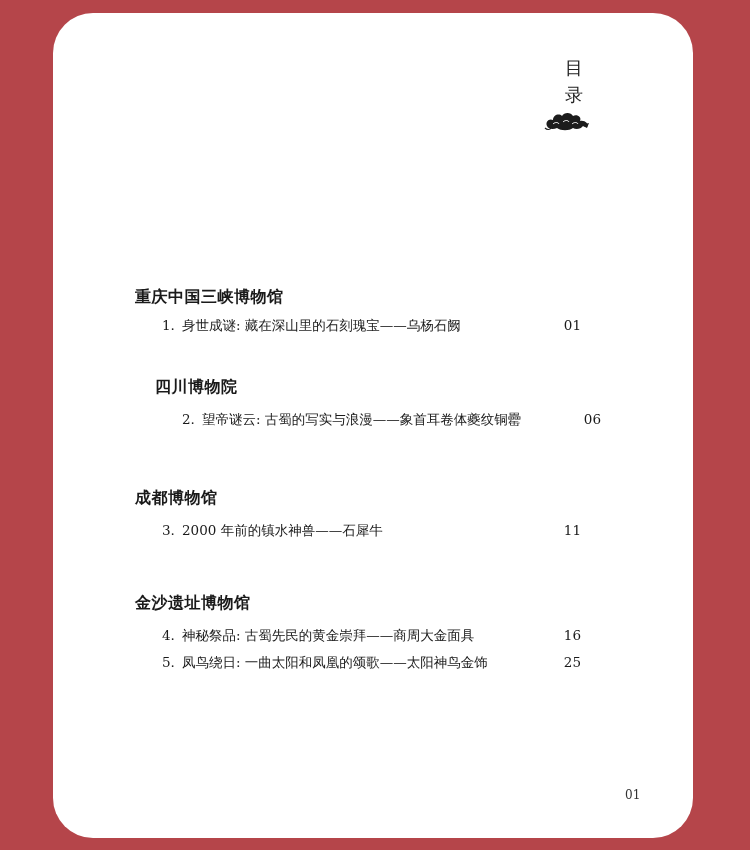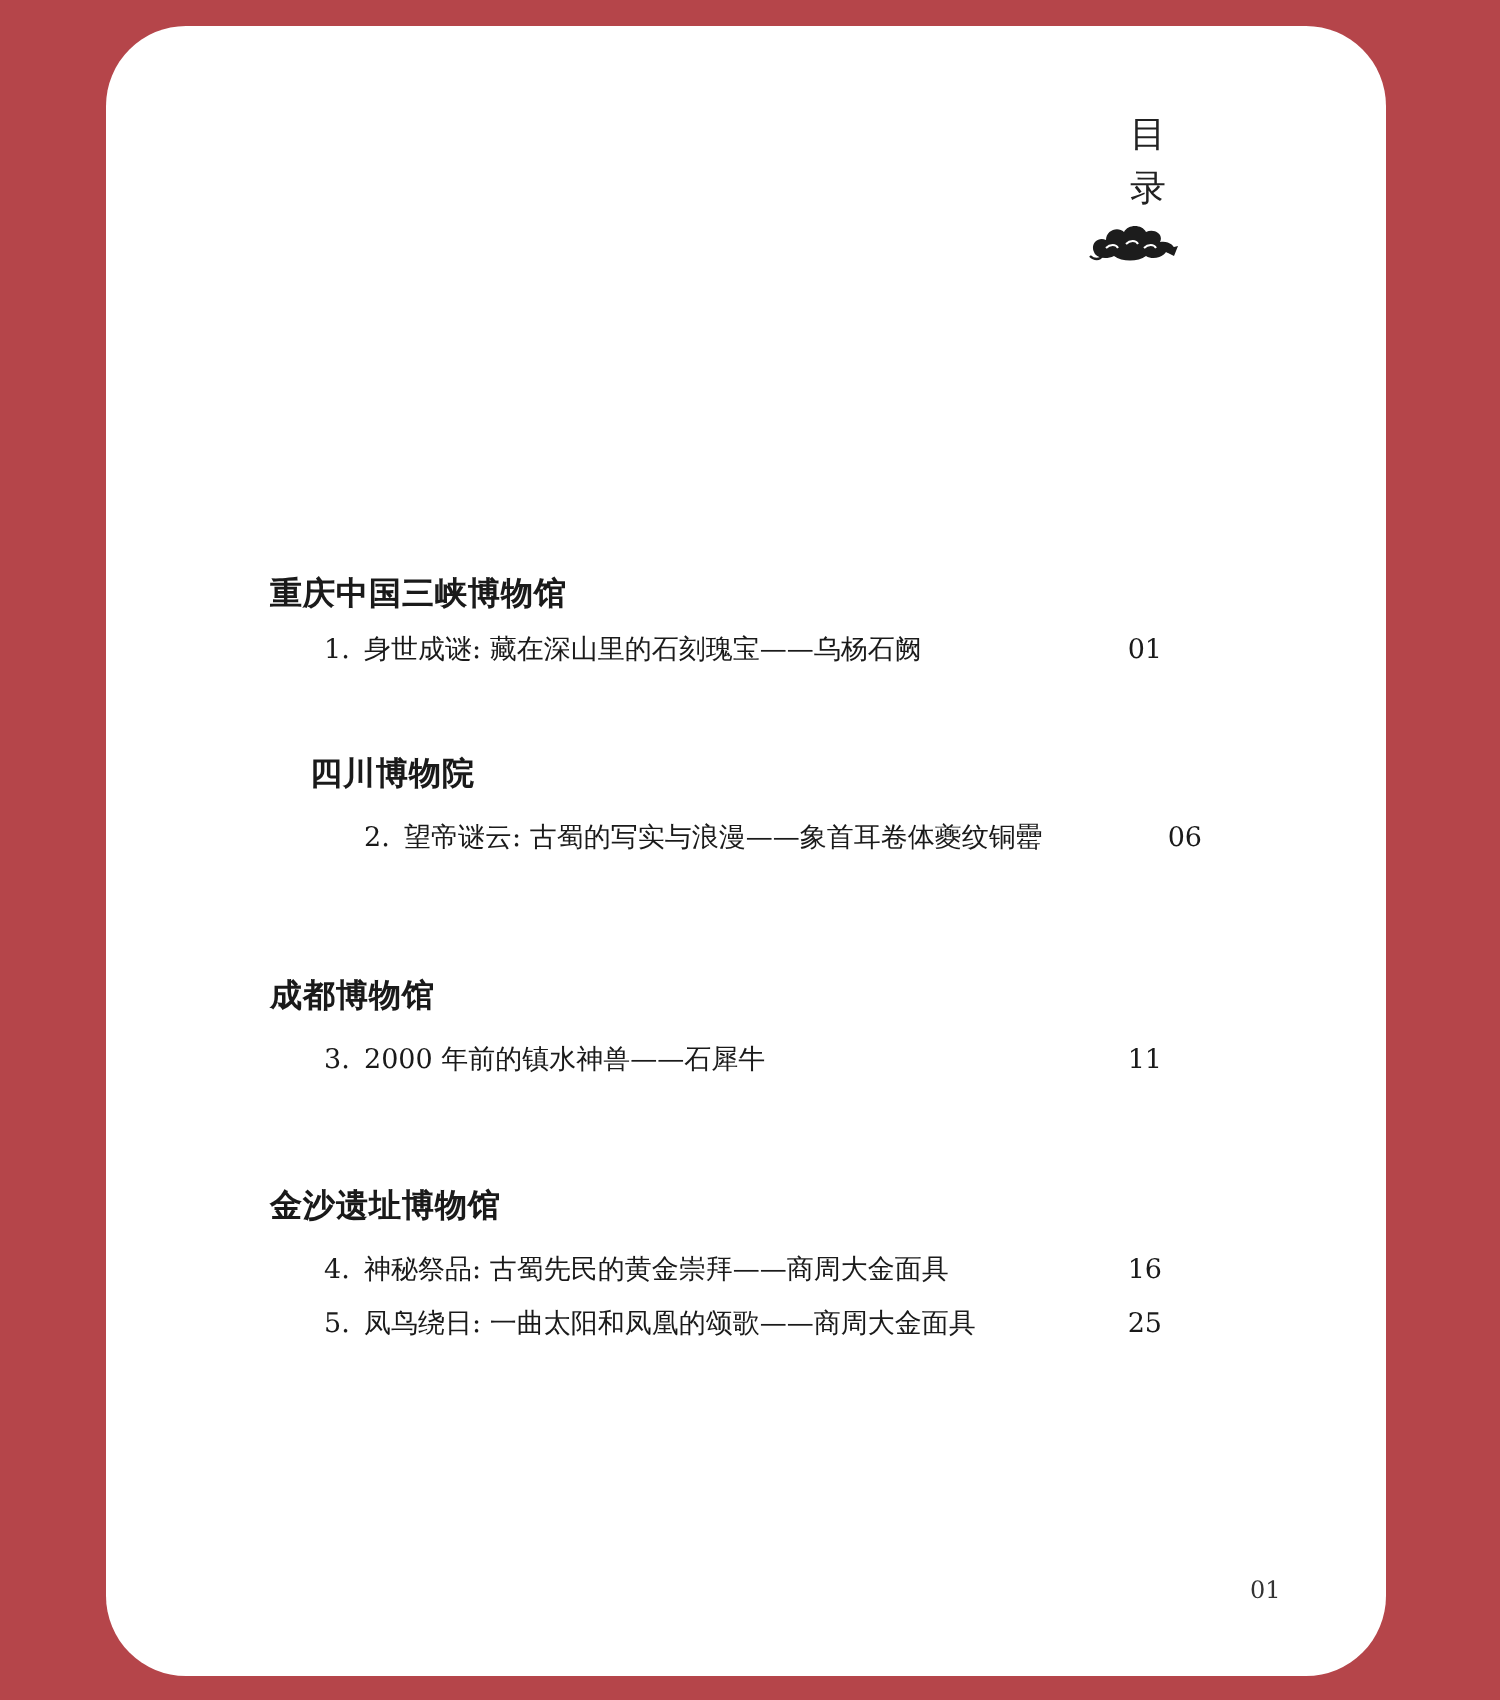--- a/index.html
+++ b/index.html
@@ -138,20 +138,20 @@
 
   <div class="section" style="top:580px;">
     <h2 class="section-title">金沙遗址博物馆</h2>
     <div class="entry" style="margin-top:12px;">
       <span class="num">4.</span>
       <span class="text">神秘祭品: 古蜀先民的黄金崇拜——商周大金面具</span>
       <span class="page-num">16</span>
     </div>
     <div class="entry" style="margin-top:7px;">
       <span class="num">5.</span>
-      <span class="text">凤鸟绕日: 一曲太阳和凤凰的颂歌——商周大金面具</span>
+      <span class="text">凤鸟绕日: 一曲太阳和凤凰的颂歌——太阳神鸟金饰</span>
       <span class="page-num">25</span>
     </div>
   </div>
 
 
   <div class="footer-page">01</div>
 </div>
 
 </body></html>

